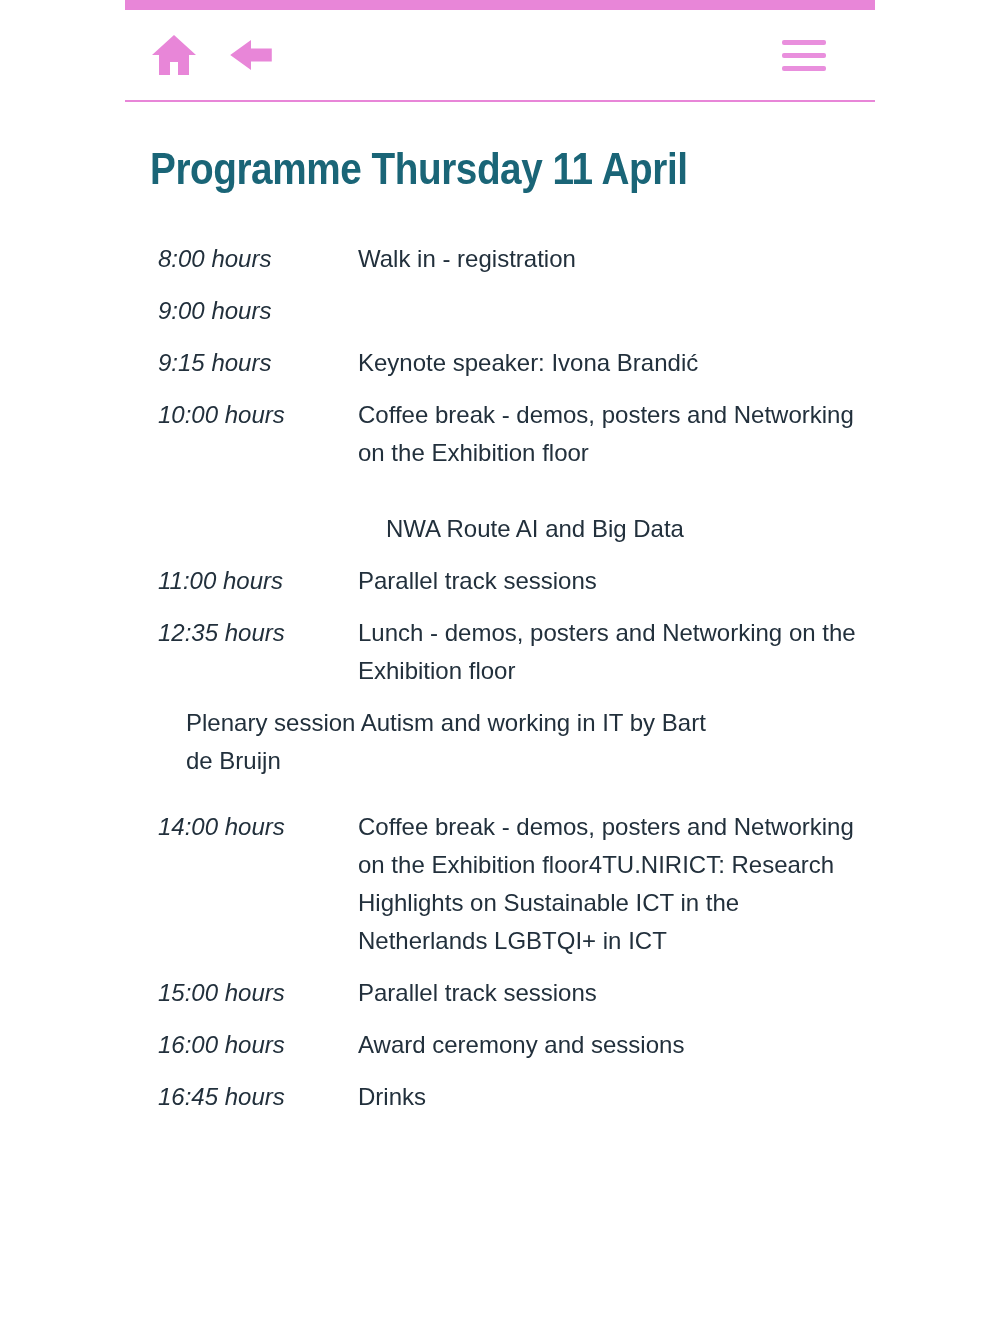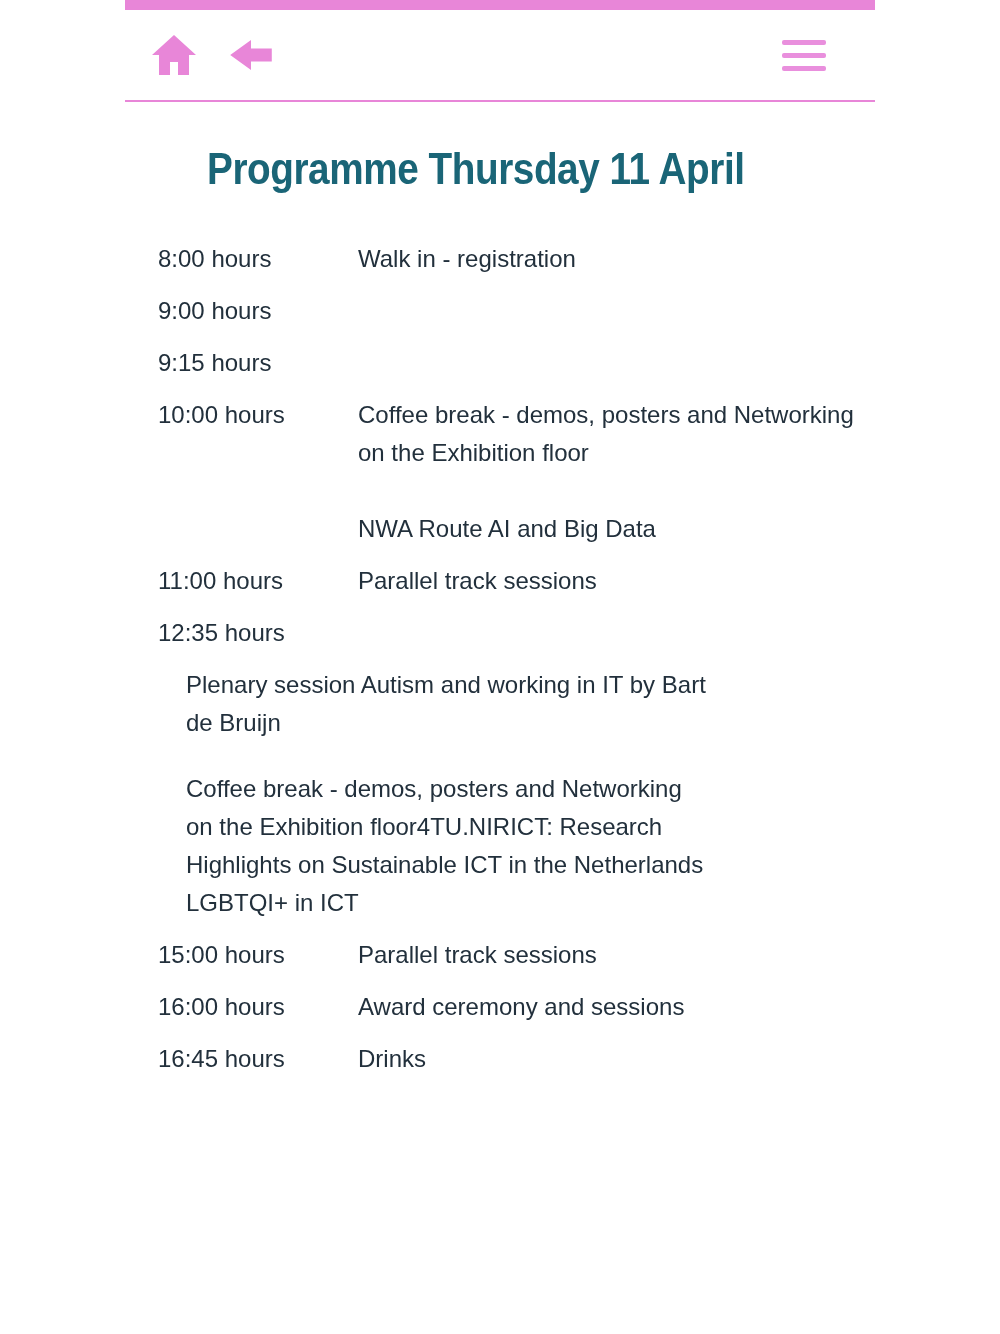--- a/index.html
+++ b/index.html
@@ -54,21 +54,20 @@
   }
   .hamburger .bar {
     height: 5px;
     width: 100%;
     background: #e98fdd;
     border-radius: 2px;
   }
   .title-wrap {
     padding-left: 25px;
     margin-top: 42px;
-    text-align: center;
   }
   .page-title {
     display: inline-block;
     margin: 0;
     color: #1a6577;
     font-size: 44px;
     font-weight: bold;
     letter-spacing: -0.5px;
     transform: scaleX(0.88);
     transform-origin: left center;
@@ -79,24 +78,26 @@
     padding-left: 33px;
   }
   .row {
     display: flex;
     margin-bottom: 14px;
     font-size: 24px;
     line-height: 38px;
   }
   .row.spaced {
     margin-top: 38px;
+    gap: 28px;
   }
   .time {
     width: 172px;
     flex-shrink: 0;
+    font-style: italic;
   }
   .desc {
     flex: 1;
     max-width: 522px;
     margin-left: 28px;
   }
 </style>
 </head>
 <body>
 
@@ -140,49 +141,52 @@
         <div class="time">8:00 hours</div>
         <div class="desc">Walk in - registration</div>
       </div>
 
       <div class="row">
         <div class="time">9:00 hours</div>
       </div>
 
       <div class="row">
         <div class="time">9:15 hours</div>
+        <div class="desc">Keynote speaker: Ivona Brandić</div>
       </div>
 
       <div class="row">
         <div class="time">10:00 hours</div>
         <div class="desc">Coffee break - demos, posters and Networking on the Exhibition floor</div>
       </div>
 
       <div class="row spaced">
         <div class="time"></div>
         <div class="desc">NWA Route AI and Big Data</div>
       </div>
 
       <div class="row">
         <div class="time">11:00 hours</div>
         <div class="desc">Parallel track sessions</div>
       </div>
 
       <div class="row">
         <div class="time">12:35 hours</div>
+        <div class="desc">Lunch - demos, posters and Networking on the Exhibition floor</div>
       </div>
 
       <div class="row">
         <div class="desc">Plenary session Autism and working in IT by Bart de Bruijn</div>
       </div>
 
       <div class="row">
       </div>
 
       <div class="row">
+        <div class="time">14:00 hours</div>
         <div class="desc">Coffee break - demos, posters and Networking on the Exhibition floor4TU.NIRICT: Research Highlights on Sustainable ICT in the Netherlands LGBTQI+ in ICT</div>
       </div>
 
       <div class="row">
         <div class="time">15:00 hours</div>
         <div class="desc">Parallel track sessions</div>
       </div>
 
       <div class="row">
         <div class="time">16:00 hours</div>

